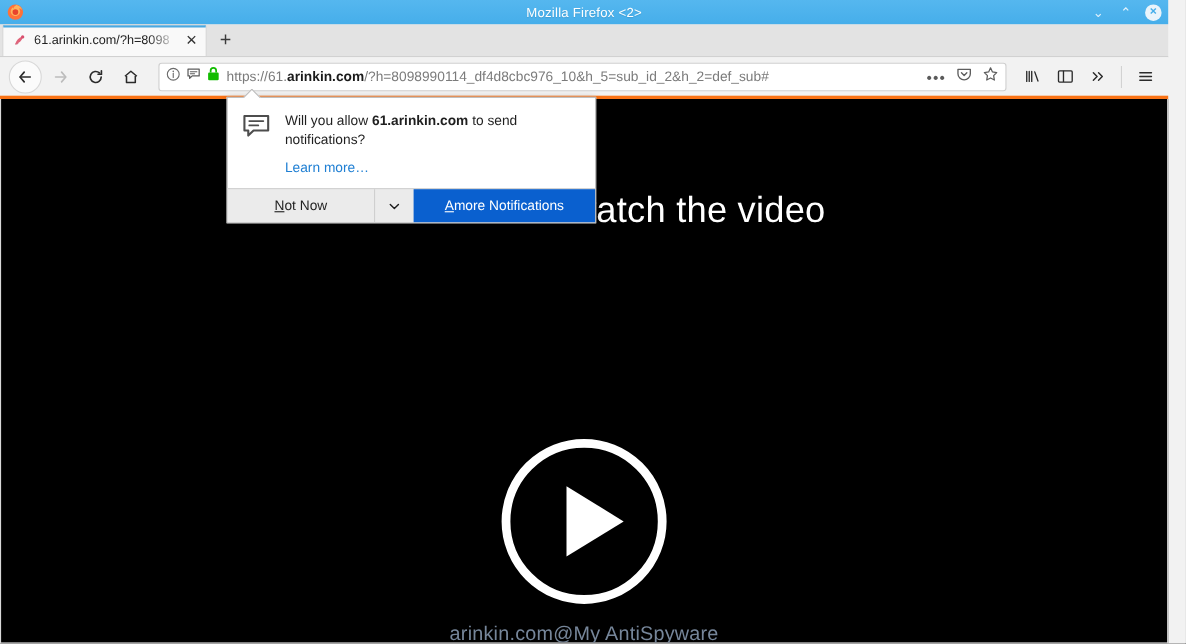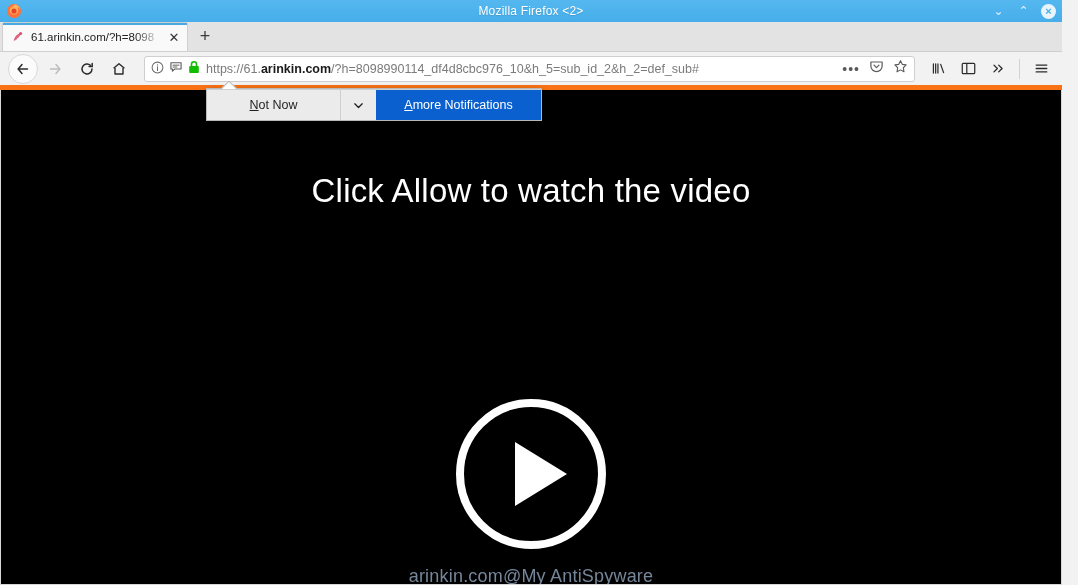--- a/index.html
+++ b/index.html
@@ -109,21 +109,21 @@
     width: 34px; height: 29px;
     display: flex; align-items: center; justify-content: center;
     font-size: 18px; color: #3b3b3b; font-weight: 300;
     cursor: pointer;
   }
 
   
   .navbar {
     height: 38px;
     background: #f2f2f2;
-    border-bottom: 5px solid #f97316;
+    border-bottom: 3px solid #f97316;
     display: flex; align-items: center;
     flex: 0 0 38px;
     padding: 0 8px;
     gap: 2px;
   }
   .nav-btn {
     width: 30px; height: 30px;
     display: flex; align-items: center; justify-content: center;
     border-radius: 50%;
     cursor: pointer;
@@ -427,20 +427,32 @@
         <path d="M60 44 L112 76 L60 108 Z" fill="#ffffff"></path>
       </svg>
     </div>
 
     <div class="watermark">arinkin.com@My AntiSpyware</div>
 
   </div>
 
   <div class="doorhanger">
     <div class="doorhanger-arrow"></div>
+    <div class="dh-body">
+      <span class="dh-icon">
+        <svg width="26" height="24" viewBox="0 0 26 24" fill="none" stroke="#4d4d4d" stroke-width="1.9" stroke-linejoin="round">
+          <path d="M2.2 2.4h21.6v13.2H10.5l-4.8 4.6v-4.6H2.2z"></path>
+          <path d="M6.6 7.1h12.8M6.6 11h8.2" stroke-linecap="round" stroke-width="1.6"></path>
+        </svg>
+      </span>
+      <div class="dh-text">
+        <div class="dh-message"><span>Will you allow </span><b>61.arinkin.com</b><span> to send notifications?</span></div>
+        <a class="dh-link">Learn more…</a>
+      </div>
+    </div>
     <div class="dh-footer">
       <div class="dh-secondary">
           <u>N</u>
           <span>ot Now</span>
         </div>
       <div class="dh-dropmarker">
         <svg width="13" height="13" viewBox="0 0 14 14" fill="none" stroke="#1f1f1f" stroke-width="1.4" stroke-linecap="round" stroke-linejoin="round">
           <path d="M3 5.2 7 9.2l4-4"></path>
         </svg>
       </div>

